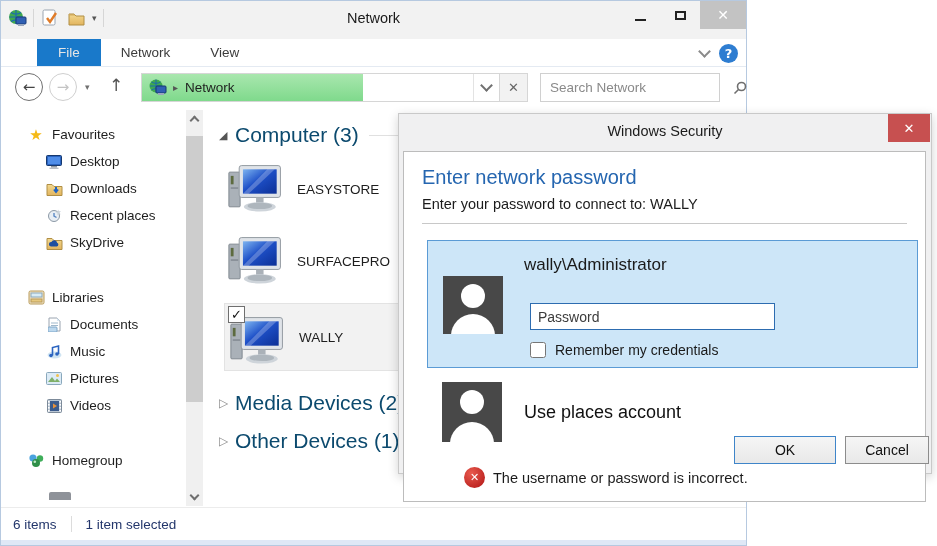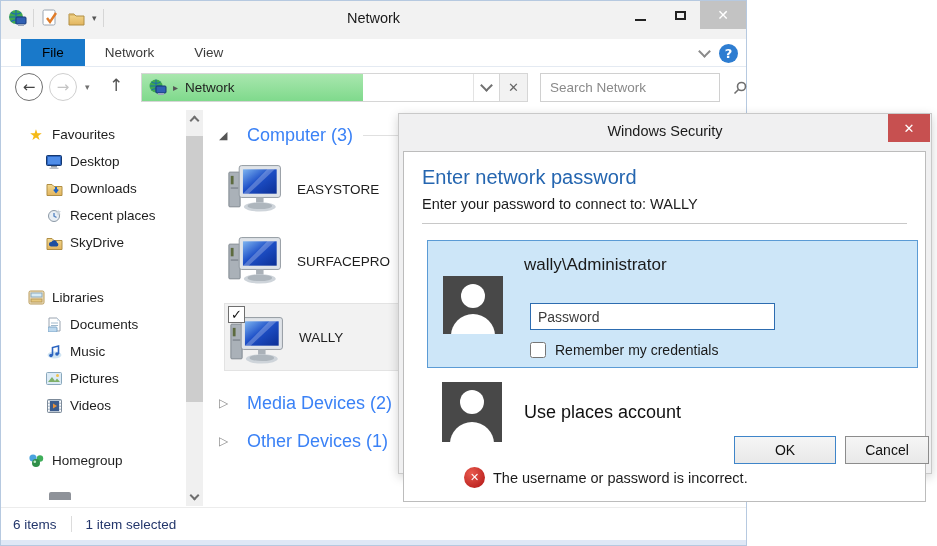--- a/index.html
+++ b/index.html
@@ -17,21 +17,21 @@
   .qat-dd { font-size:9px; color:#555; }
   .win-title { position:absolute; left:0; right:0; top:9px; text-align:center; font-size:14.5px; color:#1a1a1a; }
   .win-controls { position:absolute; right:0; top:0; display:flex; height:28px; }
   .wc { width:40px; display:flex; align-items:center; justify-content:center; cursor:default; }
   .wc-min i { display:block; width:11px; height:2px; background:#222; margin-top:10px; }
   .wc-max i { display:block; width:11px; height:9px; border:2px solid #222; }
   .wc-close { width:46px; background:#c3c3c3; color:#fff; font-size:14px; font-weight:bold; }
 
   .tabsrow { position:relative; height:28px; background:#fff; border-bottom:1px solid #e4eaf2; display:flex; align-items:stretch; }
   .tab { display:flex; align-items:center; padding:0 20px; font-size:13.5px; color:#3c3c3c; }
-  .tab.file { background:#1979ca; color:#000000; margin-left:20px; padding:8px 21px; }
+  .tab.file { background:#1979ca; color:#e5e5e5; margin-left:36px; padding:8px 21px; }
   .tabsrow-right { position:absolute; right:8px; top:0; height:28px; display:flex; align-items:center; gap:10px; }
   .chev { width:9px; height:9px; border-left:2px solid #8a8a8a; border-bottom:2px solid #8a8a8a; transform:rotate(-45deg); margin-top:-4px; }
   .help-circle { width:19px; height:19px; border-radius:50%; background:#2e7dd1; color:#fff; font-size:13px; font-weight:bold; display:flex; align-items:center; justify-content:center; }
 
   .addrrow { position:relative; height:42px; background:#fff; }
   .circle-btn { width:28px; height:28px; border-radius:50%; display:flex; align-items:center; justify-content:center; font-size:15px; }
   .back { position:absolute; left:14px; top:6px; border:1px solid #707070; color:#444; }
   .fwd  { position:absolute; left:48px; top:6px; border:1px solid #cfcfcf; color:#c4c4c4; }
   .dd-mini { position:absolute; left:84px; top:15px; font-size:9px; color:#707070; }
   .up-arr { position:absolute; left:108px; top:8px; font-size:17px; color:#555; }
@@ -60,21 +60,21 @@
   .vs-up { top:0; } .vs-down { bottom:0; }
   .vs-chev { width:7px; height:7px; border-left:2px solid #6f6f6f; border-bottom:2px solid #6f6f6f; }
   .vs-up .vs-chev { transform:rotate(135deg); margin-top:4px; }
   .vs-down .vs-chev { transform:rotate(-45deg); margin-bottom:4px; }
   .vs-thumb { position:absolute; left:0; top:26px; width:17px; height:266px; background:#cdcdcd; }
 
   .mainpane { position:absolute; left:202px; top:0; right:0; bottom:0; overflow:hidden; }
   .group-hdr { display:flex; align-items:center; height:22px; margin:0 0 0 16px; }
   .group-hdr .tw { width:16px; font-size:11px; color:#555; }
   .group-hdr .tw.hollow { color:#8a8a8a; font-size:12px; }
-  .group-hdr .glabel { color:#3b82f6; font-size:18px; margin-right:10px; white-space:nowrap;margin-left:12px; }
+  .group-hdr .glabel { color:#0c4a6e; font-size:21px; margin-right:10px; white-space:nowrap; }
   .group-hdr .rule { flex:1; height:1px; background:#e0e0e0; }
   .comp-item { display:flex; align-items:center; margin:14px 0 0 24px; height:58px; position:relative; width:170px; }
   .comp-item.selected { background:#f2f2f2; outline:1px solid #e3e3e3; margin-left:22px; padding-left:4px; height:66px; width:176px; }
   .comp-icon { width:60px; height:52px; flex:0 0 60px; }
   .comp-label { margin-left:10px; font-size:13.5px; }
   .sel-check { position:absolute; left:3px; top:2px; width:17px; height:17px; background:#fff; border:1px solid #6f6f6f; display:flex; align-items:center; justify-content:center; font-size:13px; color:#111; font-weight:bold; }
   .hdr-media { margin-top:22px; }
   .hdr-other { margin-top:16px; }
 
   .statusbar { position:absolute; left:0; right:0; bottom:5px; height:33px; border-top:1px solid #ececec; display:flex; align-items:center; color:#23366b; font-size:13.5px; background:#fff; }

